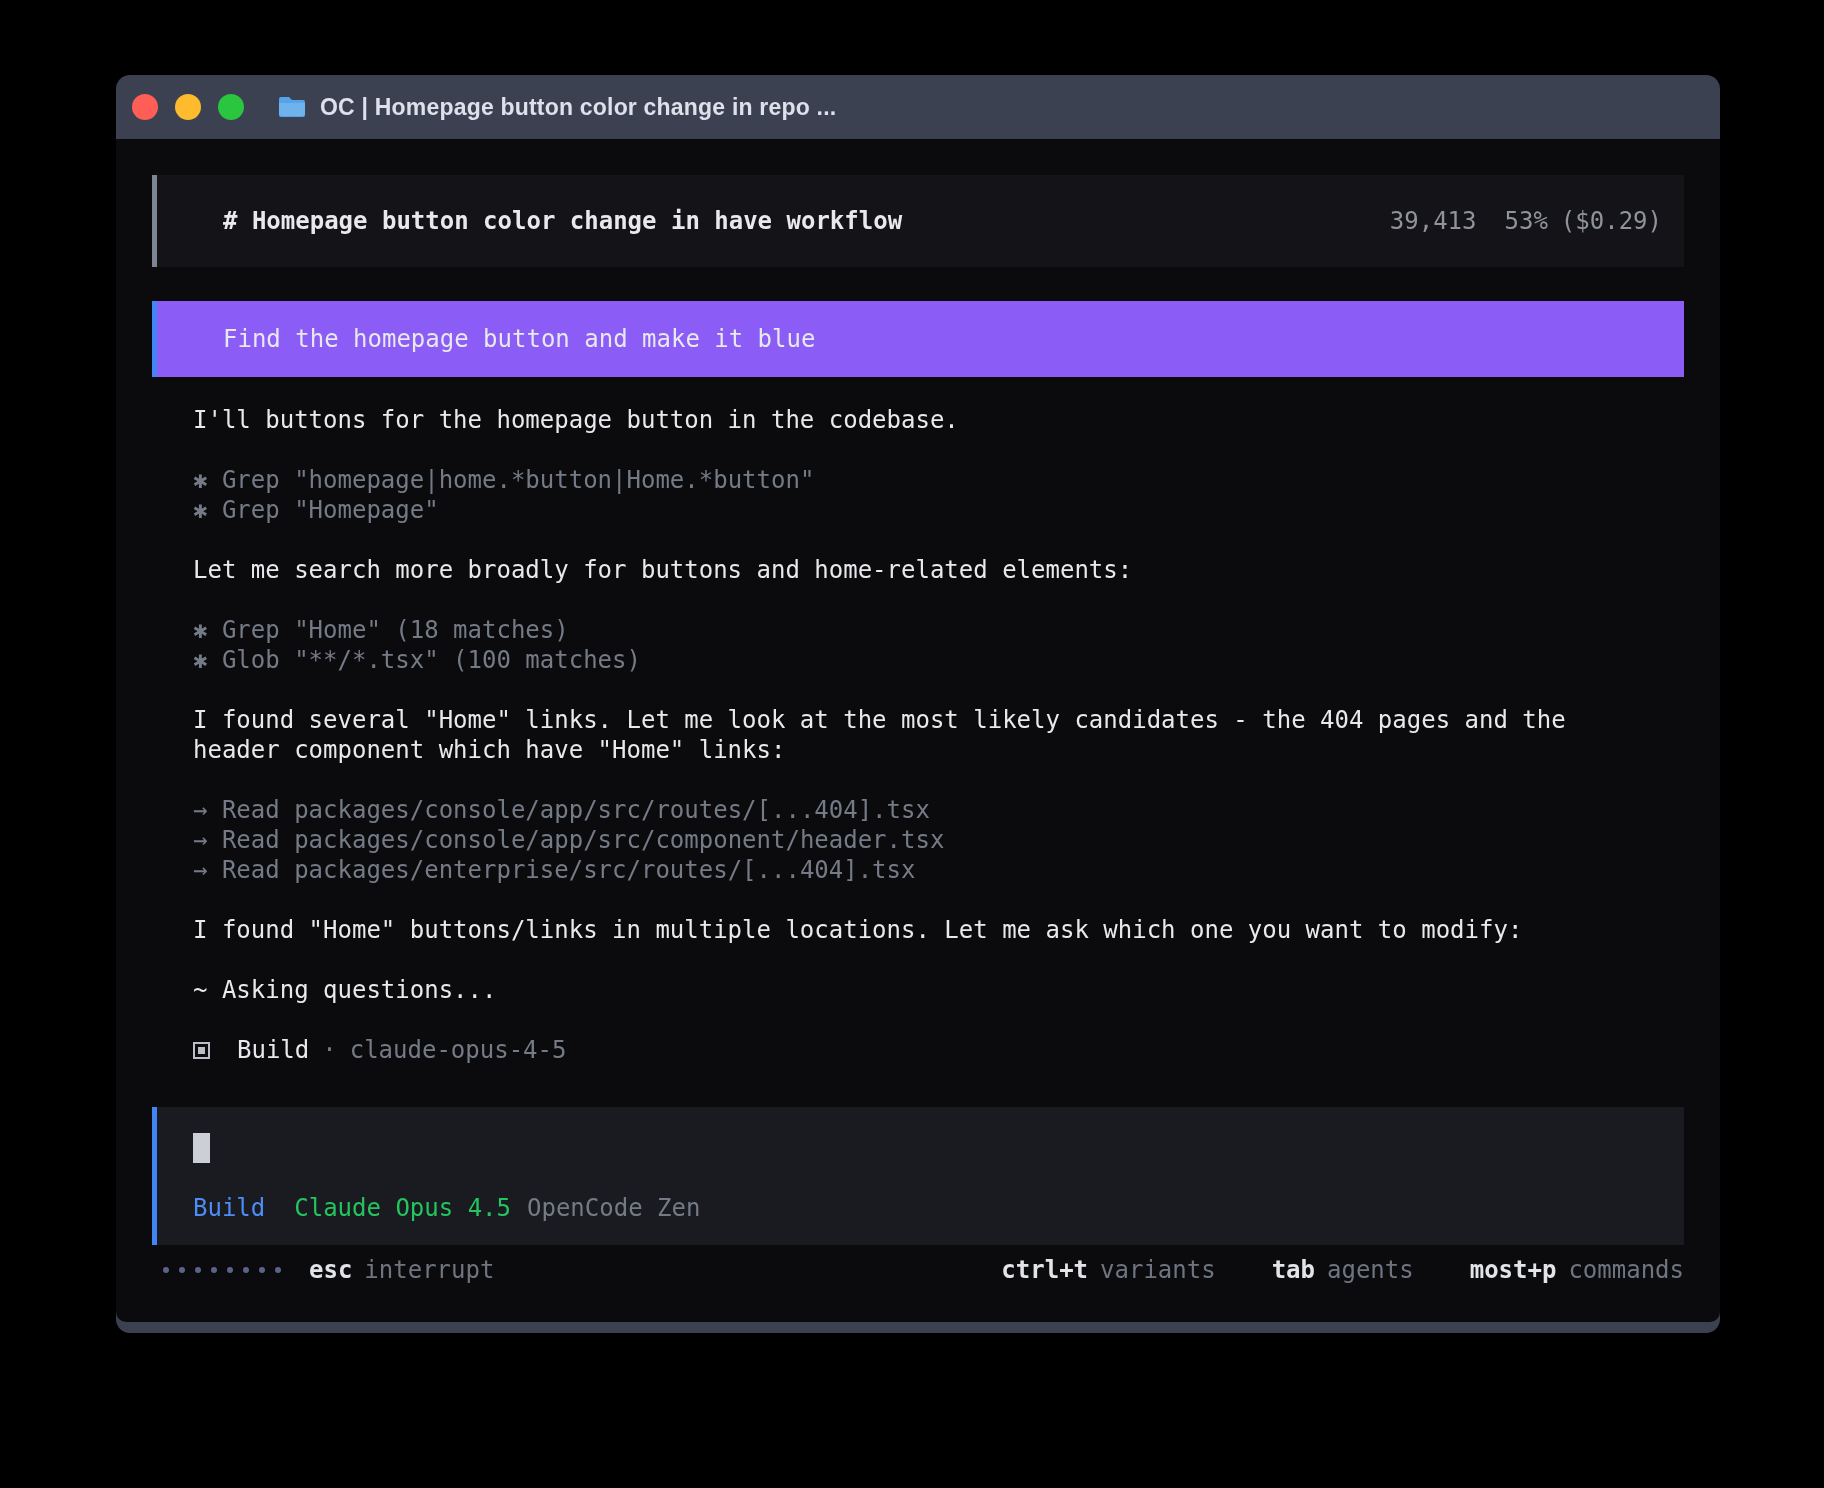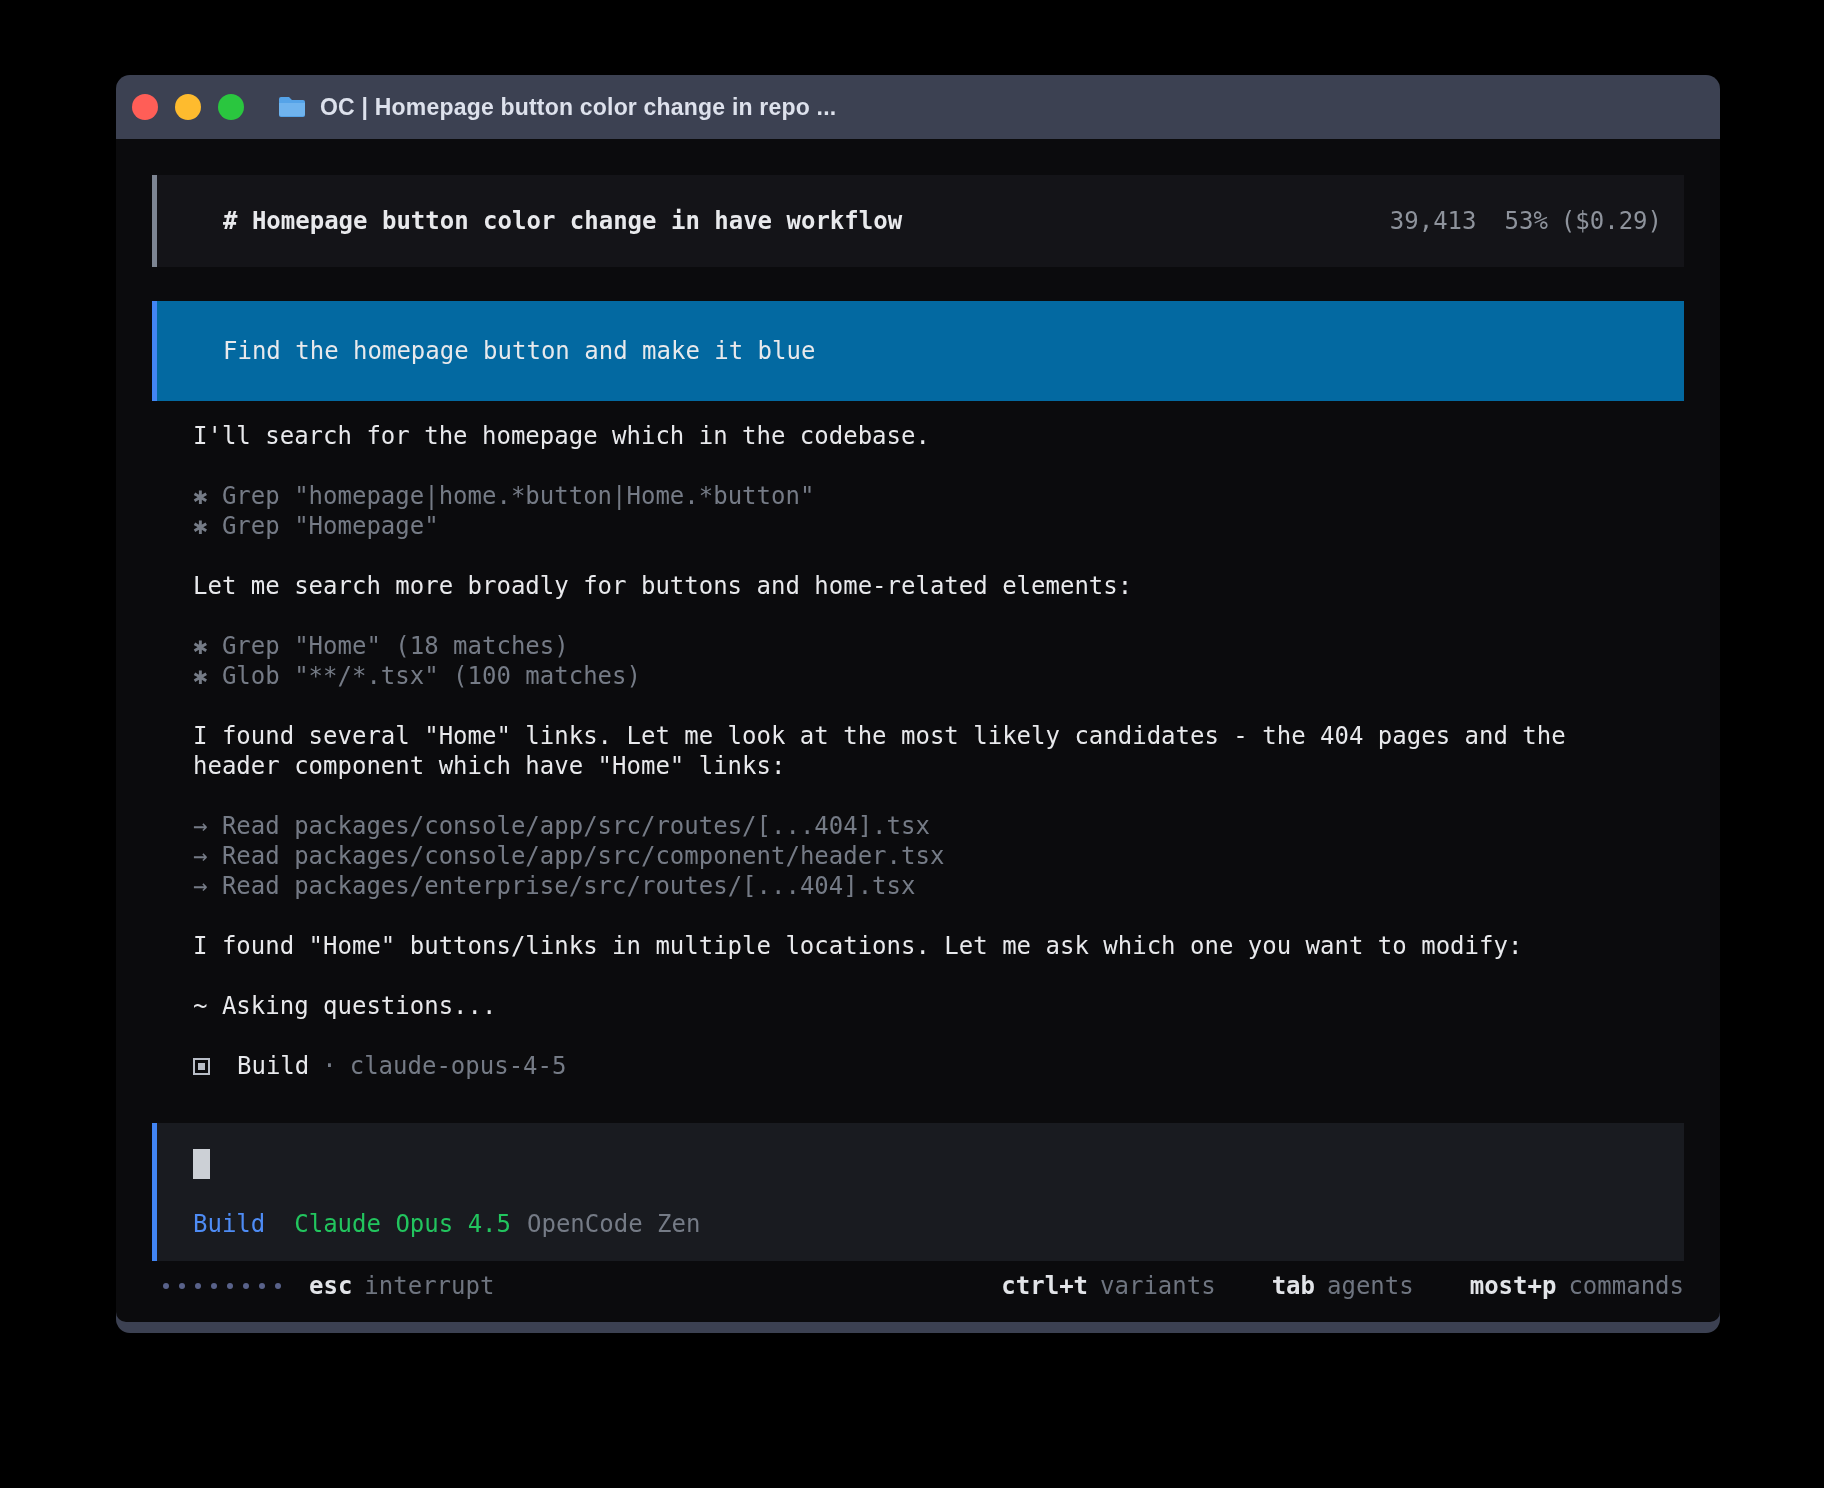--- a/index.html
+++ b/index.html
@@ -40,23 +40,23 @@
     height:92px; background:#141418; border-color:#7d8592;
     display:flex; align-items:center; justify-content:space-between;
     padding:0 22px 0 66px; margin-bottom:34px;
   }
   .session-title { font-weight:700; font-size:24px; color:#e8e9ec; }
   .session-stats { font-size:24px; color:#8e939c; display:flex; }
   .stat-tokens { margin-right:28px; }
   .stat-pct { margin-right:13px; }
 
   .user-msg {
-    height:100px; background:#0369a1; border-color:#4285f4;
+    height:76px; background:#8b5cf6; border-color:#4285f4;
     display:flex; align-items:center; padding:0 22px 0 66px;
-    margin-bottom:20px; font-size:24px; color:#e8e9ec;
+    margin-bottom:28px; font-size:24px; color:#e8e9ec;
   }
 
   .transcript { margin-left:41px; width:1460px; font-size:24px; line-height:30px; }
   .t-block { margin-bottom:30px; color:#e8e9ec; }
   .t-block.tool { color:#757b86; }
 
   .agent-line {
     margin-left:41px; display:flex; align-items:center;
     font-size:24px; line-height:30px; margin-bottom:42px;
   }
@@ -129,21 +129,21 @@
         <span class="stat-cost">($0.29)</span>
       </span>
     </div>
 
     <div class="barblock user-msg">
       <span>Find the homepage button and make it blue</span>
     </div>
 
     <section class="transcript">
         <div class="t-block text">
-          <div class="t-line"><span>I'll search for the homepage which in the codebase.</span></div>
+          <div class="t-line"><span>I'll buttons for the homepage button in the codebase.</span></div>
         </div>
         <div class="t-block tool">
           <div class="t-line"><span>✱ </span><span>Grep "homepage|home.*button|Home.*button"</span></div>
           <div class="t-line"><span>✱ </span><span>Grep "Homepage"</span></div>
         </div>
         <div class="t-block text">
           <div class="t-line"><span>Let me search more broadly for buttons and home-related elements:</span></div>
         </div>
         <div class="t-block tool">
           <div class="t-line"><span>✱ </span><span>Grep "Home" (18 matches)</span></div>

